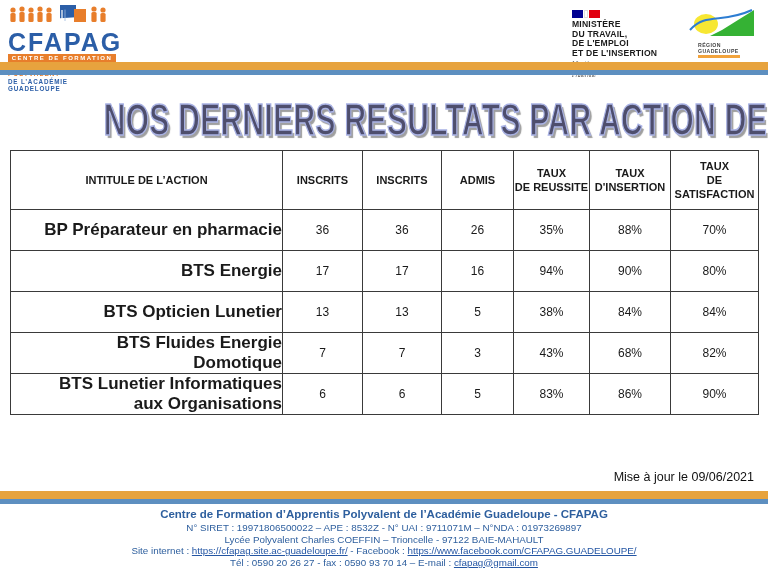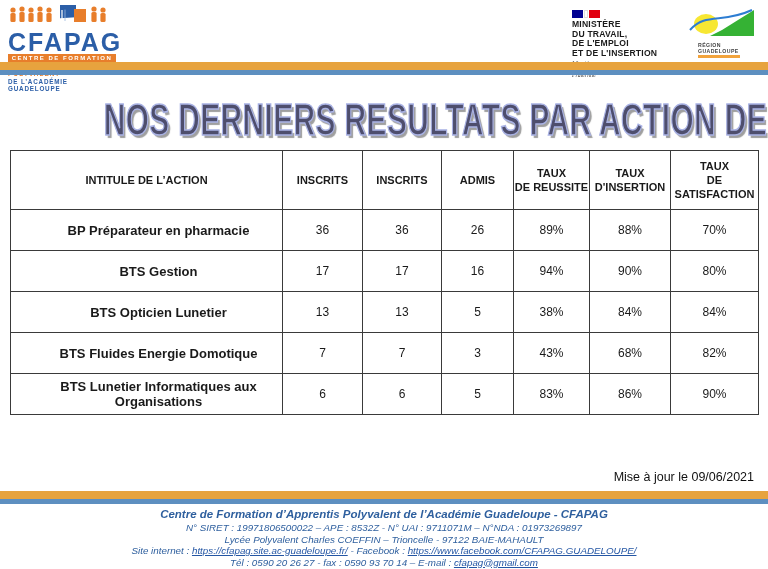--- a/index.html
+++ b/index.html
@@ -51,26 +51,26 @@
     letter-spacing:0.5px;
   }
 
   
   table.results { position:absolute; left:10px; top:150px; width:748px;
     border-collapse:collapse; table-layout:fixed; }
   table.results th, table.results td { border:1px solid #3a3a3a; color:#1a1a1a; }
   table.results th { height:59px; font-size:11px; font-weight:bold; text-align:center;
     vertical-align:middle; white-space:pre-line; line-height:14px; }
   table.results td { height:41px; vertical-align:middle; }
-  td.c-label { font-size:13px; font-weight:bold; text-align:center; padding-left:24px; }
+  td.c-label { font-size:17px; font-weight:bold; text-align:right; padding-left:24px; }
   td.c-num { font-size:12px; text-align:center; font-weight:normal;margin-left:42px; }
 
   
   .updated { position:absolute; top:470px; right:14px; font-size:12.5px; color:#111;text-align:right; }
-  .footer { position:absolute; top:508px; left:0; width:768px; text-align:center; color:#2e5f9e;font-style:italic; }
+  .footer { position:absolute; top:508px; left:0; width:768px; text-align:center; color:#2e5f9e; }
   .footer .f1 { font-size:11.5px; font-weight:bold; margin-bottom:2px; }
   .footer .fs { font-size:9.8px; line-height:11.5px; }
   .footer a { color:#2456a4; text-decoration:underline; cursor:pointer; }
 </style>
 </head>
 <body>
 
 <div class="page">
 
   <div class="logo-cfapag">
@@ -167,26 +167,26 @@
 DE
 SATISFACTION</th>
       </tr>
     </thead>
     <tbody>
         <tr>
           <td class="c-label">BP Préparateur en pharmacie</td>
           <td class="c-num">36</td>
           <td class="c-num">36</td>
           <td class="c-num">26</td>
-          <td class="c-num">89%</td>
+          <td class="c-num">35%</td>
           <td class="c-num">88%</td>
           <td class="c-num">70%</td>
         </tr>
         <tr>
-          <td class="c-label">BTS Gestion</td>
+          <td class="c-label">BTS Energie</td>
           <td class="c-num">17</td>
           <td class="c-num">17</td>
           <td class="c-num">16</td>
           <td class="c-num">94%</td>
           <td class="c-num">90%</td>
           <td class="c-num">80%</td>
         </tr>
         <tr>
           <td class="c-label">BTS Opticien Lunetier</td>
           <td class="c-num">13</td>

